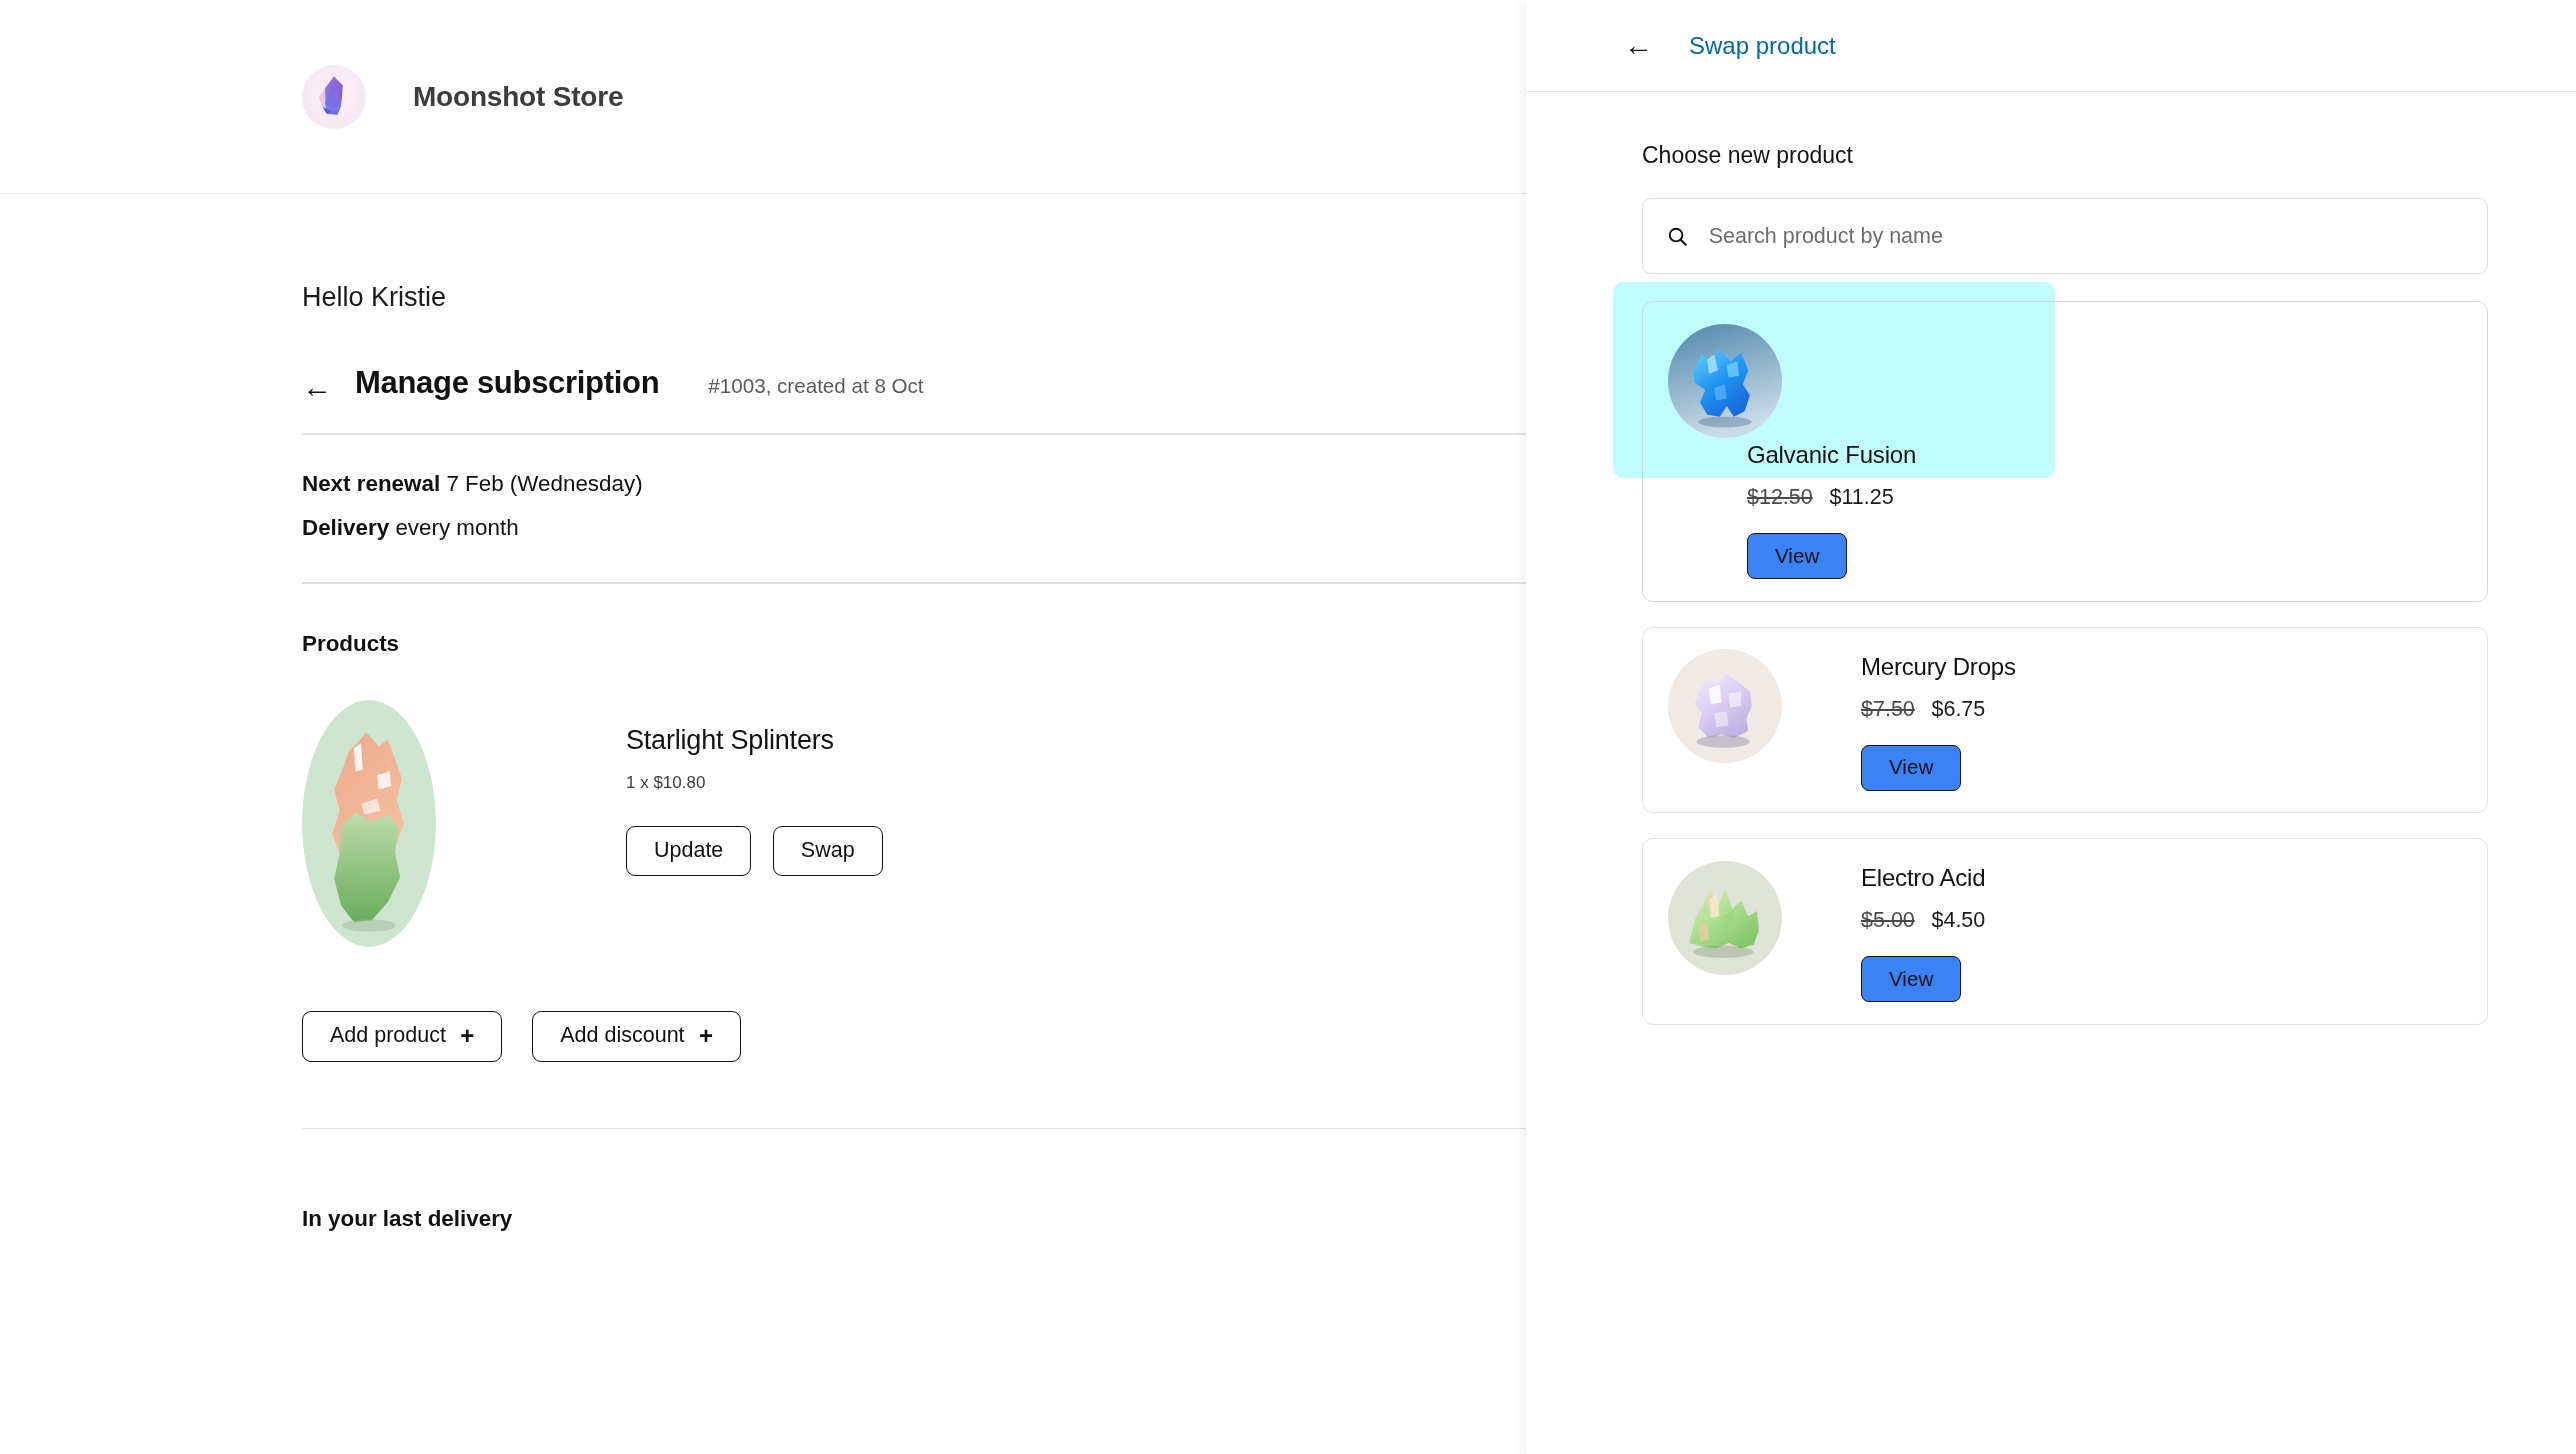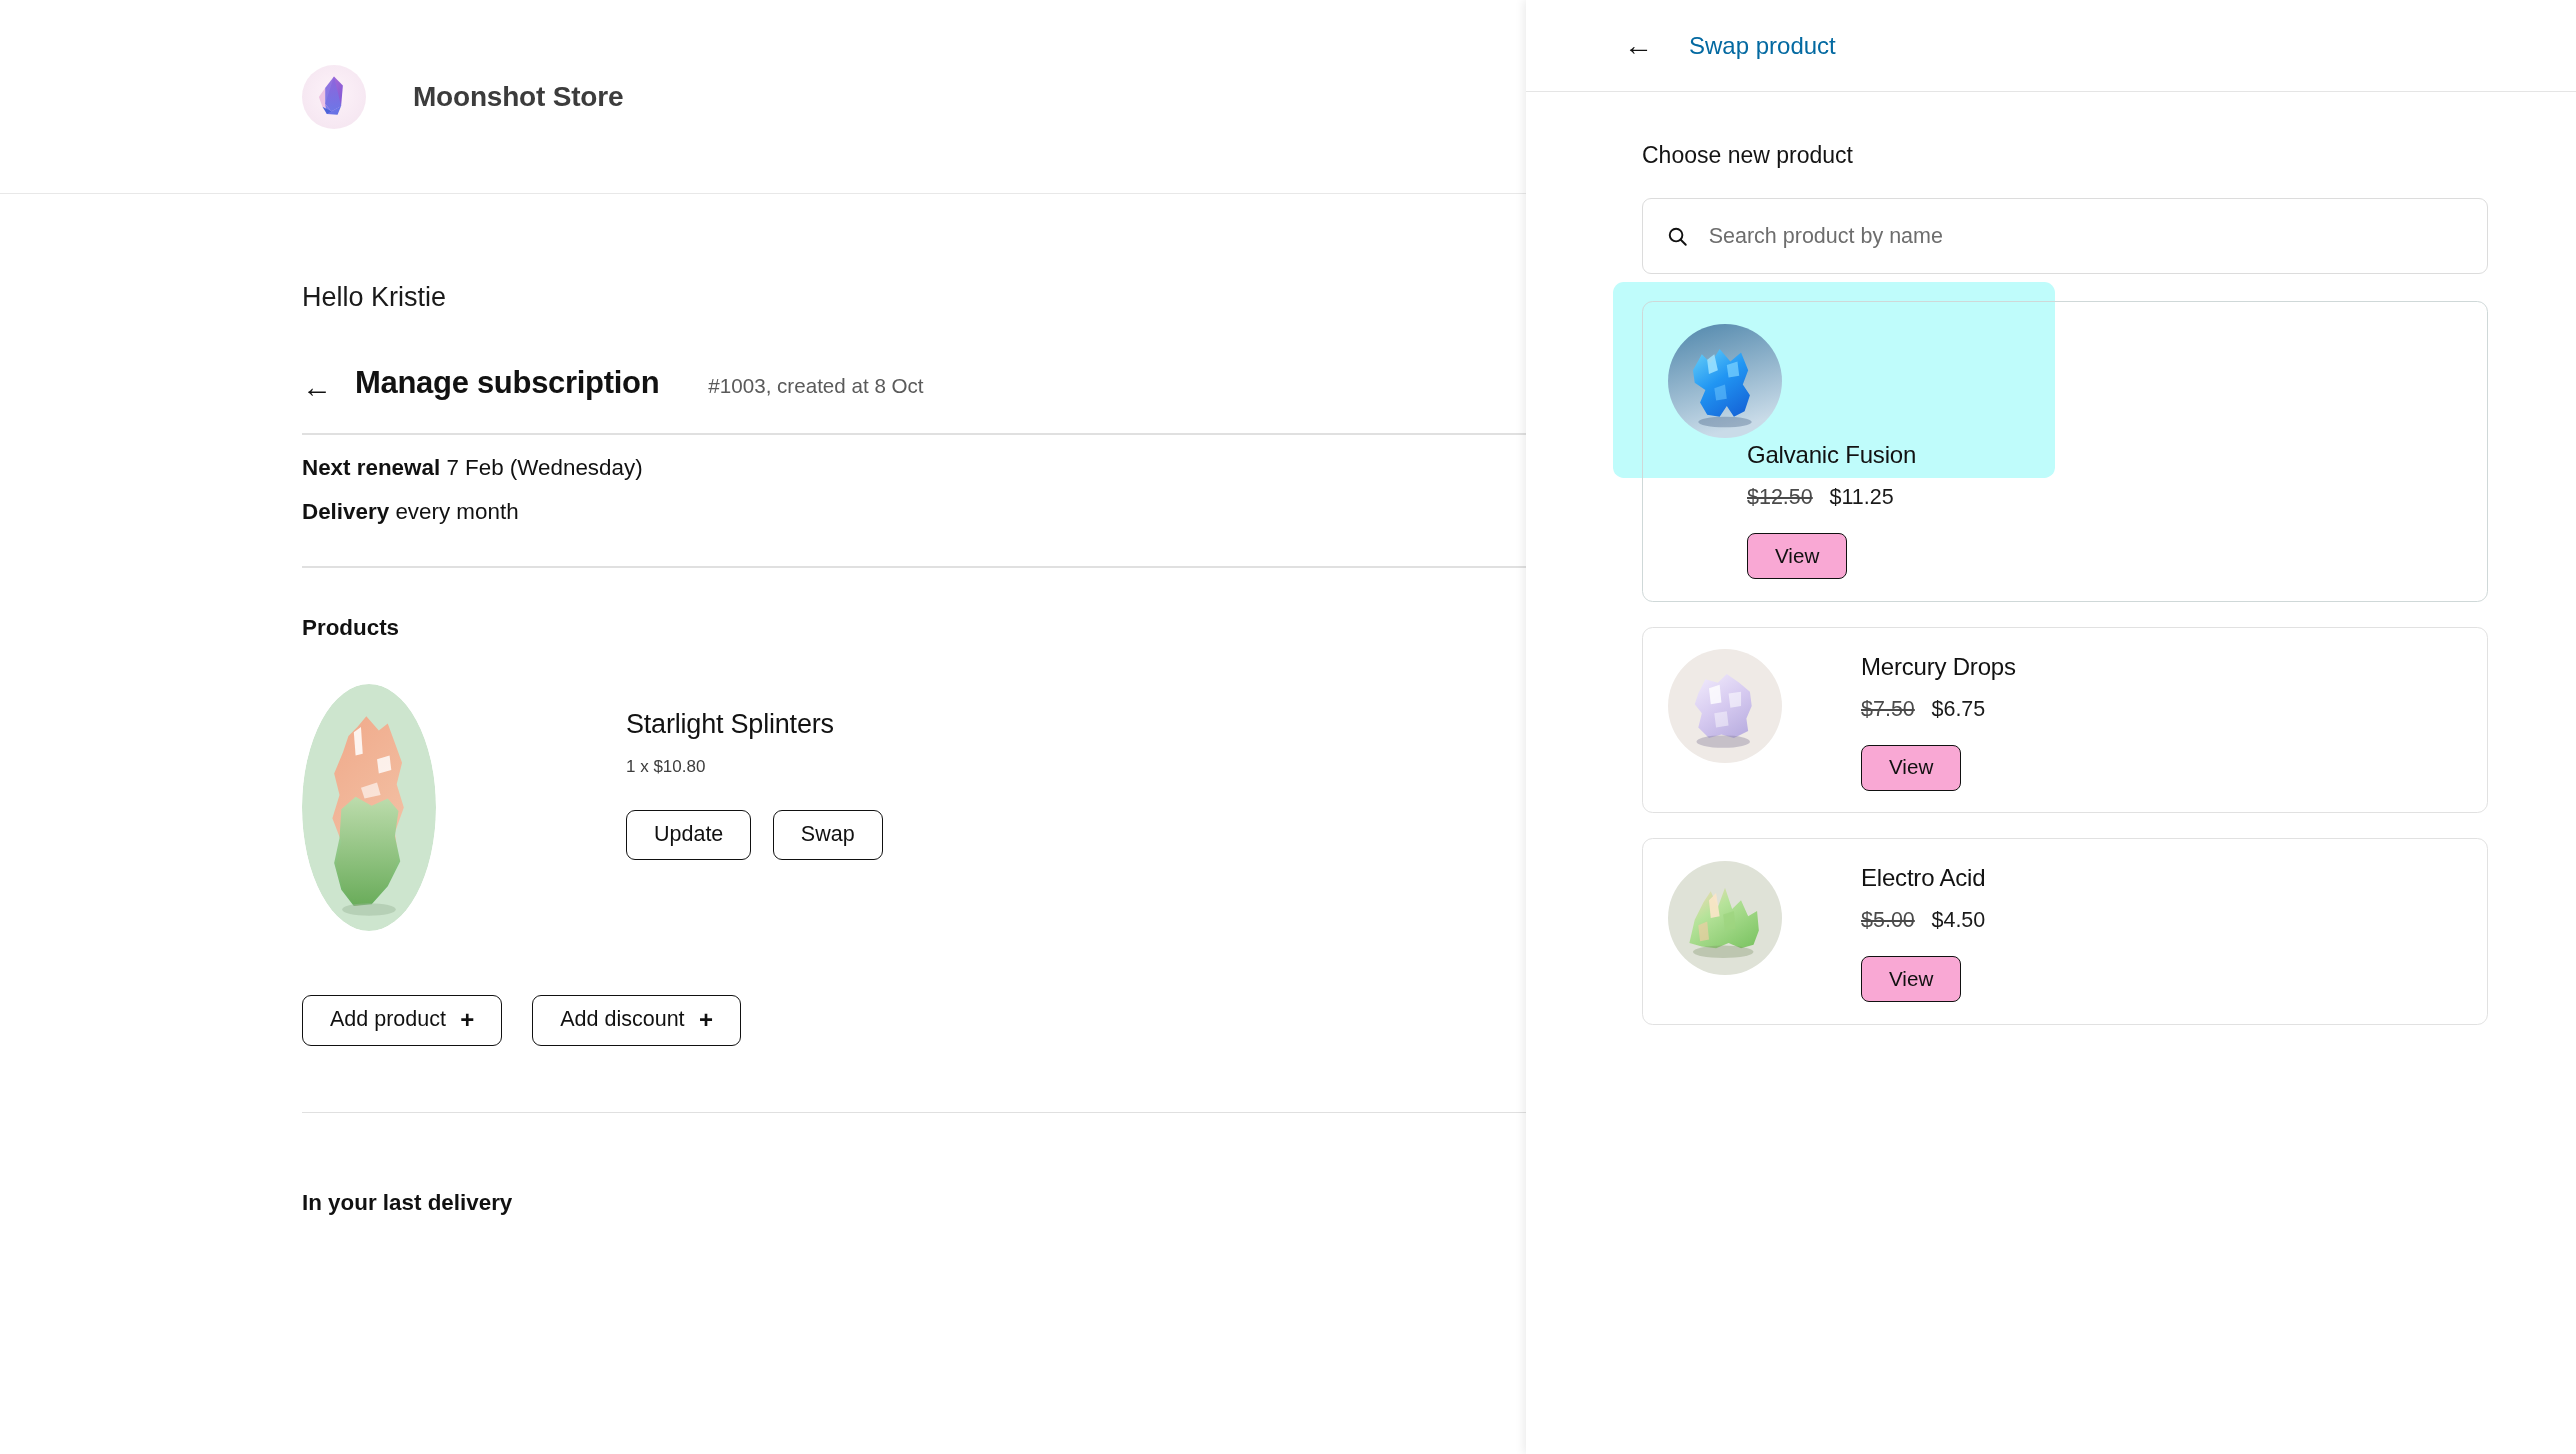--- a/index.html
+++ b/index.html
@@ -99,21 +99,21 @@
   .rule {
     margin-left: 302px;
     width: 1224px;
     height: 1.8px;
     background: #e0e0e0;
   }
   .rule.r1 { margin-top: 32px; }
   .rule.r2 { margin-top: 0; }
   .rule.r3 { margin-top: 0; }
 
-  .detail-block { margin-left: 302px; padding: 20px 0 41px 0; }
+  .detail-block { margin-left: 302px; padding: 36px 0 41px 0; }
   .detail-line {
     font-size: 22.4px;
     color: #111111;
     margin-bottom: 18px;
   }
   .detail-line:last-child { margin-bottom: 0; }
   .detail-line b { font-weight: 700; }
 
   .section-title {
     margin-left: 302px;
@@ -300,21 +300,21 @@
   .price-old {
     color: #4a4a4a;
     text-decoration: line-through;
   }
   .price-new { color: #1a1a1a; margin-left: 10.7px; }
 
   .card-btn {
     margin-top: 23px;
     border: 1.8px solid #111111;
     border-radius: 8px;
-    background: #f9a8d4;
+    background: #3b82f6;
     font-family: "Liberation Sans", sans-serif;
     font-size: 20.6px;
     color: #111111;
     padding: 10.7px 27px;
     cursor: pointer;
     line-height: 1.1;
   }
 </style>
 </head>
 <body>

